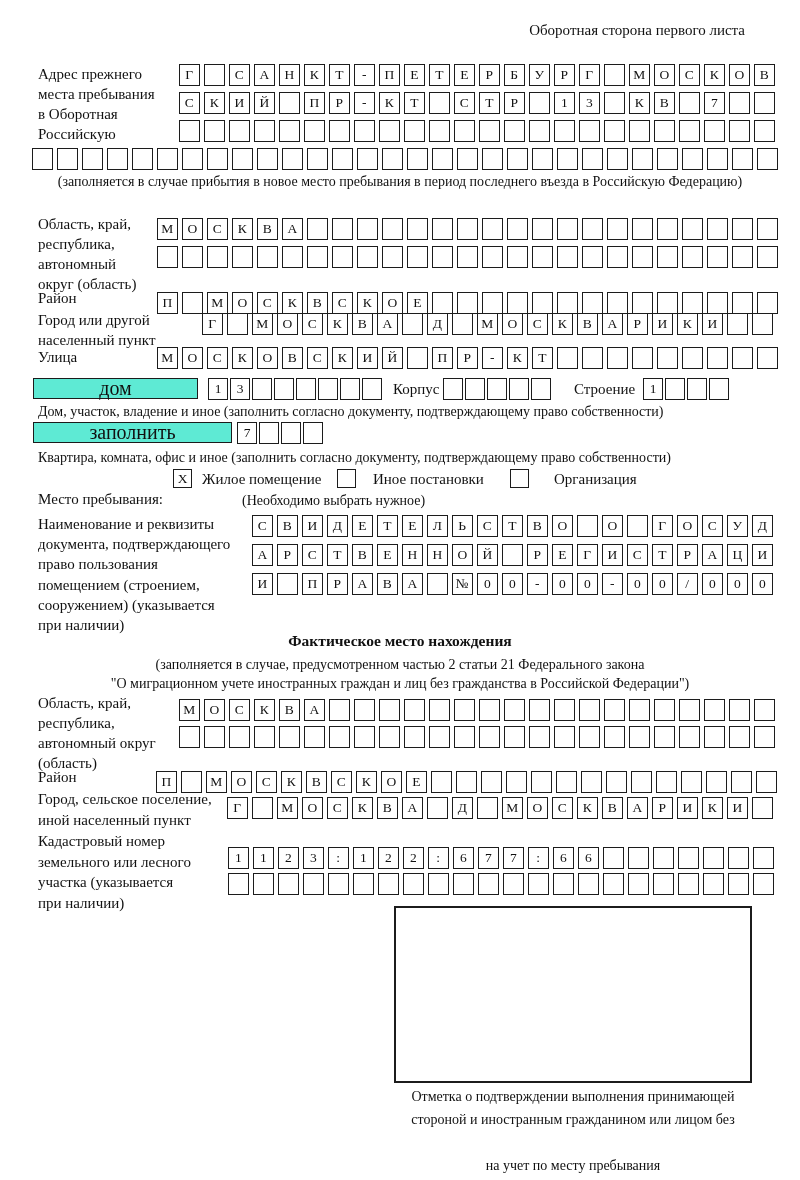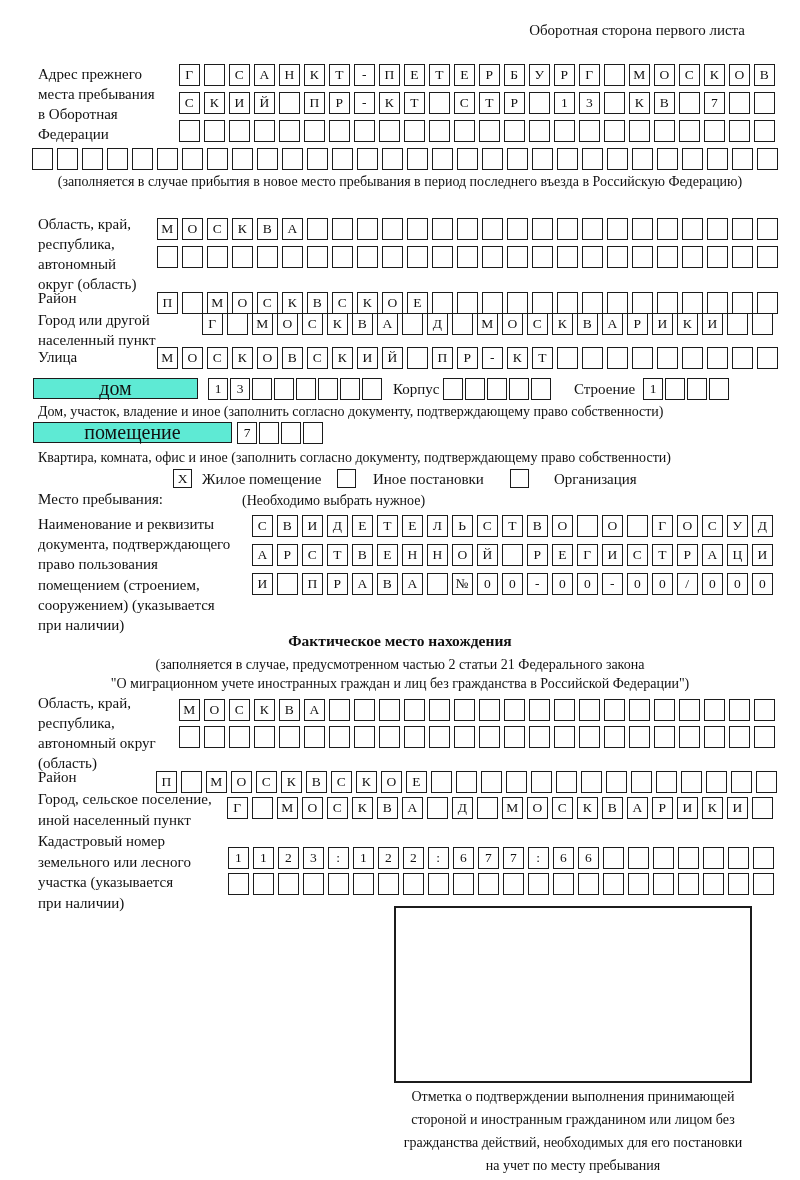--- a/index.html
+++ b/index.html
@@ -37,42 +37,42 @@
 </head>
 <body>
 
 <div class="page">
 
   <div class="txt" style="top:22px; right:55px;">Оборотная сторона первого листа</div>
 
   <div class="txt" style="left:38px; top:66px;">Адрес прежнего</div>
   <div class="txt" style="left:38px; top:86px;">места пребывания</div>
   <div class="txt" style="left:38px; top:106px;">в Оборотная</div>
-  <div class="txt" style="left:38px; top:126px;">Федерации</div>
+  <div class="txt" style="left:38px; top:126px;">Российскую</div>
   <div class="txt small centerline" style="top:174px;">(заполняется в случае прибытия в новое место пребывания в период последнего въезда в Российскую Федерацию)</div>
 
 
   <div class="txt" style="left:38px; top:216px;">Область, край,</div>
   <div class="txt" style="left:38px; top:236px;">республика,</div>
   <div class="txt" style="left:38px; top:256px;">автономный</div>
   <div class="txt" style="left:38px; top:276px;">округ (область)</div>
 
   <div class="txt" style="left:38px; top:290px;">Район</div>
 
   <div class="txt" style="left:38px; top:312px;">Город или другой</div>
   <div class="txt" style="left:38px; top:332px;">населенный пункт</div>
 
   <div class="txt" style="left:38px; top:349px;">Улица</div>
 
   <div class="wbox" style="left:33px; top:378px; width:165px; height:21px;">дом</div>
   <div class="txt" style="left:393px; top:381px;">Корпус</div>
   <div class="txt" style="left:574px; top:381px;">Строение</div>
   <div class="txt small" style="left:38px; top:404px;">Дом, участок, владение и иное (заполнить согласно документу, подтверждающему право собственности)</div>
 
-  <div class="wbox" style="left:33px; top:422px; width:199px; height:21px;">помещение</div>
+  <div class="wbox" style="left:33px; top:422px; width:199px; height:21px;">заполнить</div>
   <div class="txt small" style="left:38px; top:450px;">Квартира, комната, офис и иное (заполнить согласно документу, подтверждающему право собственности)</div>
 
   <div class="txt" style="left:38px; top:491px;">Место пребывания:</div>
   <div class="checkbox" style="left:173px; top:469px;">X</div>
   <div class="txt" style="left:202px; top:471px;">Жилое помещение</div>
   <div class="checkbox" style="left:337px; top:469px;"></div>
   <div class="txt" style="left:373px; top:471px;">Иное постановки</div>
   <div class="checkbox" style="left:510px; top:469px;"></div>
   <div class="txt" style="left:554px; top:471px;">Организация</div>
   <div class="txt small" style="left:242px; top:493px;">(Необходимо выбрать нужное)</div>
@@ -99,21 +99,20 @@
   <div class="txt" style="left:38px; top:812px;">иной населенный пункт</div>
 
   <div class="txt" style="left:38px; top:833px;">Кадастровый номер</div>
   <div class="txt" style="left:38px; top:854px;">земельного или лесного</div>
   <div class="txt" style="left:38px; top:874px;">участка (указывается</div>
   <div class="txt" style="left:38px; top:895px;">при наличии)</div>
 
   <div class="stamp-box" style="left:394px; top:906px; width:358px; height:177px;"></div>
   <div class="txt small" style="left:373px; top:1089px; width:400px; text-align:center;">Отметка о подтверждении выполнения принимающей</div>
   <div class="txt small" style="left:373px; top:1112px; width:400px; text-align:center;">стороной и иностранным гражданином или лицом без</div>
-  <div class="txt small" style="left:373px; top:1135px; width:400px; text-align:center;">гражданства действий, необходимых для его постановки</div>
   <div class="txt small" style="left:373px; top:1158px; width:400px; text-align:center;">на учет по месту пребывания</div>
 
   <div>
       <div class="cellrow" style="left: 179px; top: 64px;">
         <span class="cell">Г</span>
         <span class="cell"></span>
         <span class="cell">С</span>
         <span class="cell">А</span>
         <span class="cell">Н</span>
         <span class="cell">К</span>

